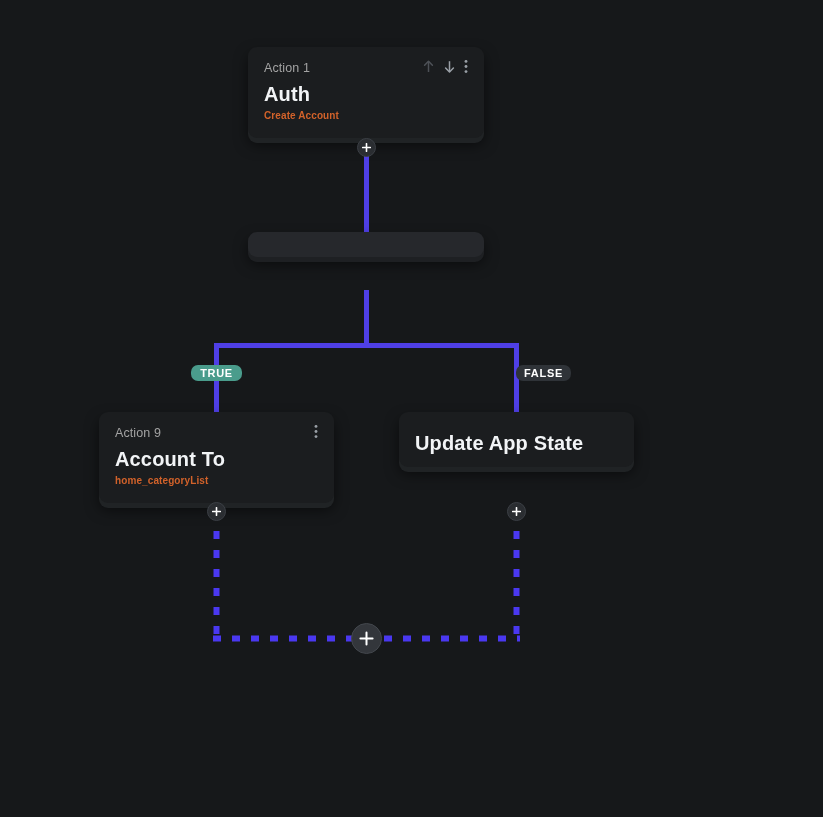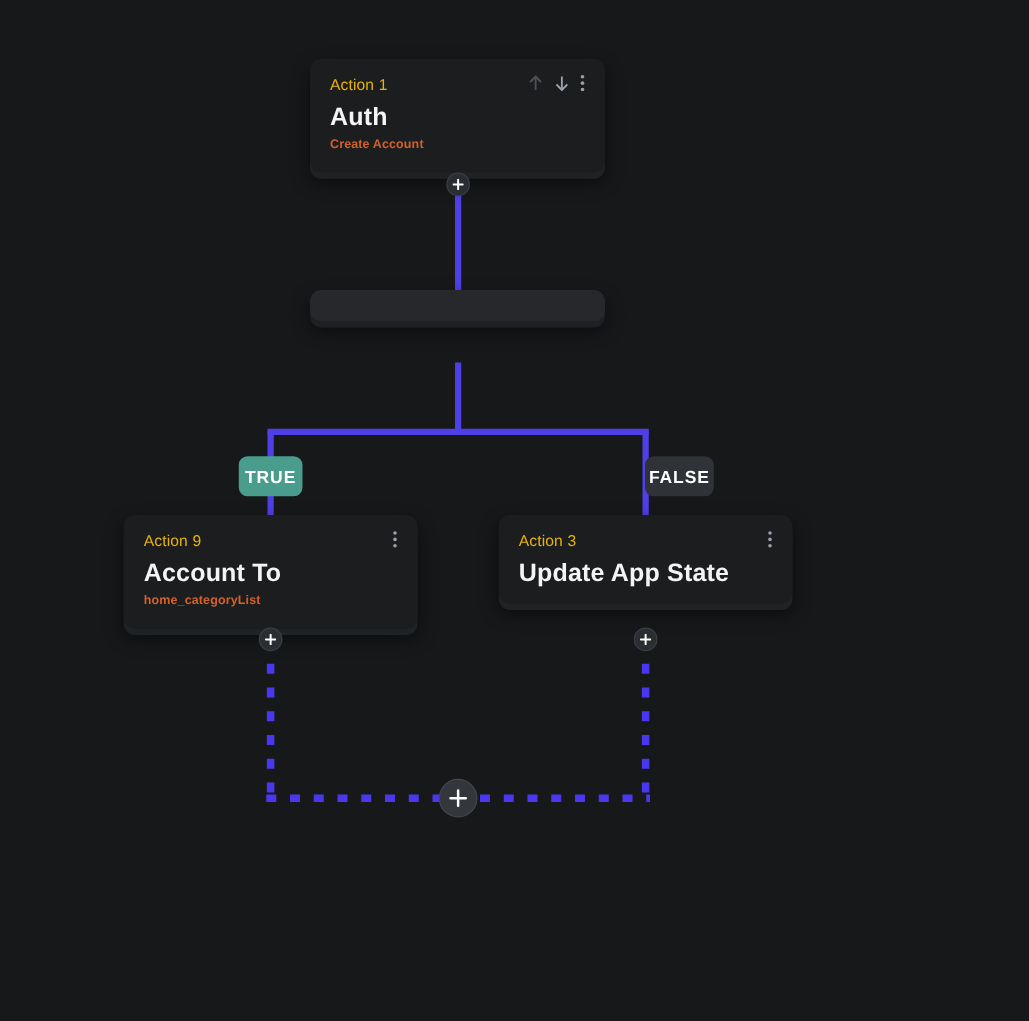--- a/index.html
+++ b/index.html
@@ -43,21 +43,21 @@
   }
 
   .node-head {
     display: flex;
     align-items: flex-start;
     justify-content: space-between;
   }
 
   .node-kicker {
     font-size: 12.5px;
-    color: #eab308;
+    color: #a3a3a3;
     letter-spacing: 0.1px;
     line-height: 16px;
   }
 
   .node-tools {
     display: flex;
     align-items: center;
     gap: 8px;
     margin-top: -1px;
   }
@@ -107,26 +107,26 @@
   .plus.large {
     width: 31px; height: 31px;
     background: #33363b;
     border-color: #43474d;
   }
   .plus svg { display: block; }
 
   
   .badge {
     position: absolute;
-    height: 32px;
+    height: 16px;
     border-radius: 7px;
     display: flex;
     align-items: center;
     justify-content: center;
-    font-size: 14px;
+    font-size: 11px;
     font-weight: bold;
     letter-spacing: 0.7px;
     color: #ffffff;
     z-index: 5;
     cursor: pointer;
   }
   .badge.true  { background: #4a9c8c; }
   .badge.false { background: #2f3338; }
 </style>
 </head>
@@ -212,32 +212,20 @@
     <div class="node-sub">home_categoryList</div>
   </div>
 
   <div class="plus small" style="left:207px; top:502px;">
     <svg width="9" height="9" viewBox="0 0 9 9">
       <path d="M4.5 0.7 V8.3 M0.7 4.5 H8.3" stroke="#ffffff" stroke-width="1.6" stroke-linecap="round"></path>
     </svg>
   </div>
 
   <div class="node action" id="node-action-3" style="left:399px; top:412px; width:235px;">
-    <div class="node-head">
-      <div class="node-kicker">Action 3</div>
-      <div class="node-tools">
-        <span class="ico">
-          <svg width="4" height="15" viewBox="0 0 4 15">
-            <circle cx="2" cy="2.4" r="1.45" fill="#9aa0a7"></circle>
-            <circle cx="2" cy="7.5" r="1.45" fill="#9aa0a7"></circle>
-            <circle cx="2" cy="12.6" r="1.45" fill="#9aa0a7"></circle>
-          </svg>
-        </span>
-      </div>
-    </div>
     <div class="node-title">Update App State</div>
   </div>
 
   <div class="plus small" style="left:507px; top:502px;">
     <svg width="9" height="9" viewBox="0 0 9 9">
       <path d="M4.5 0.7 V8.3 M0.7 4.5 H8.3" stroke="#ffffff" stroke-width="1.6" stroke-linecap="round"></path>
     </svg>
   </div>
 
   <div class="plus large" style="left:351px; top:623px;">

